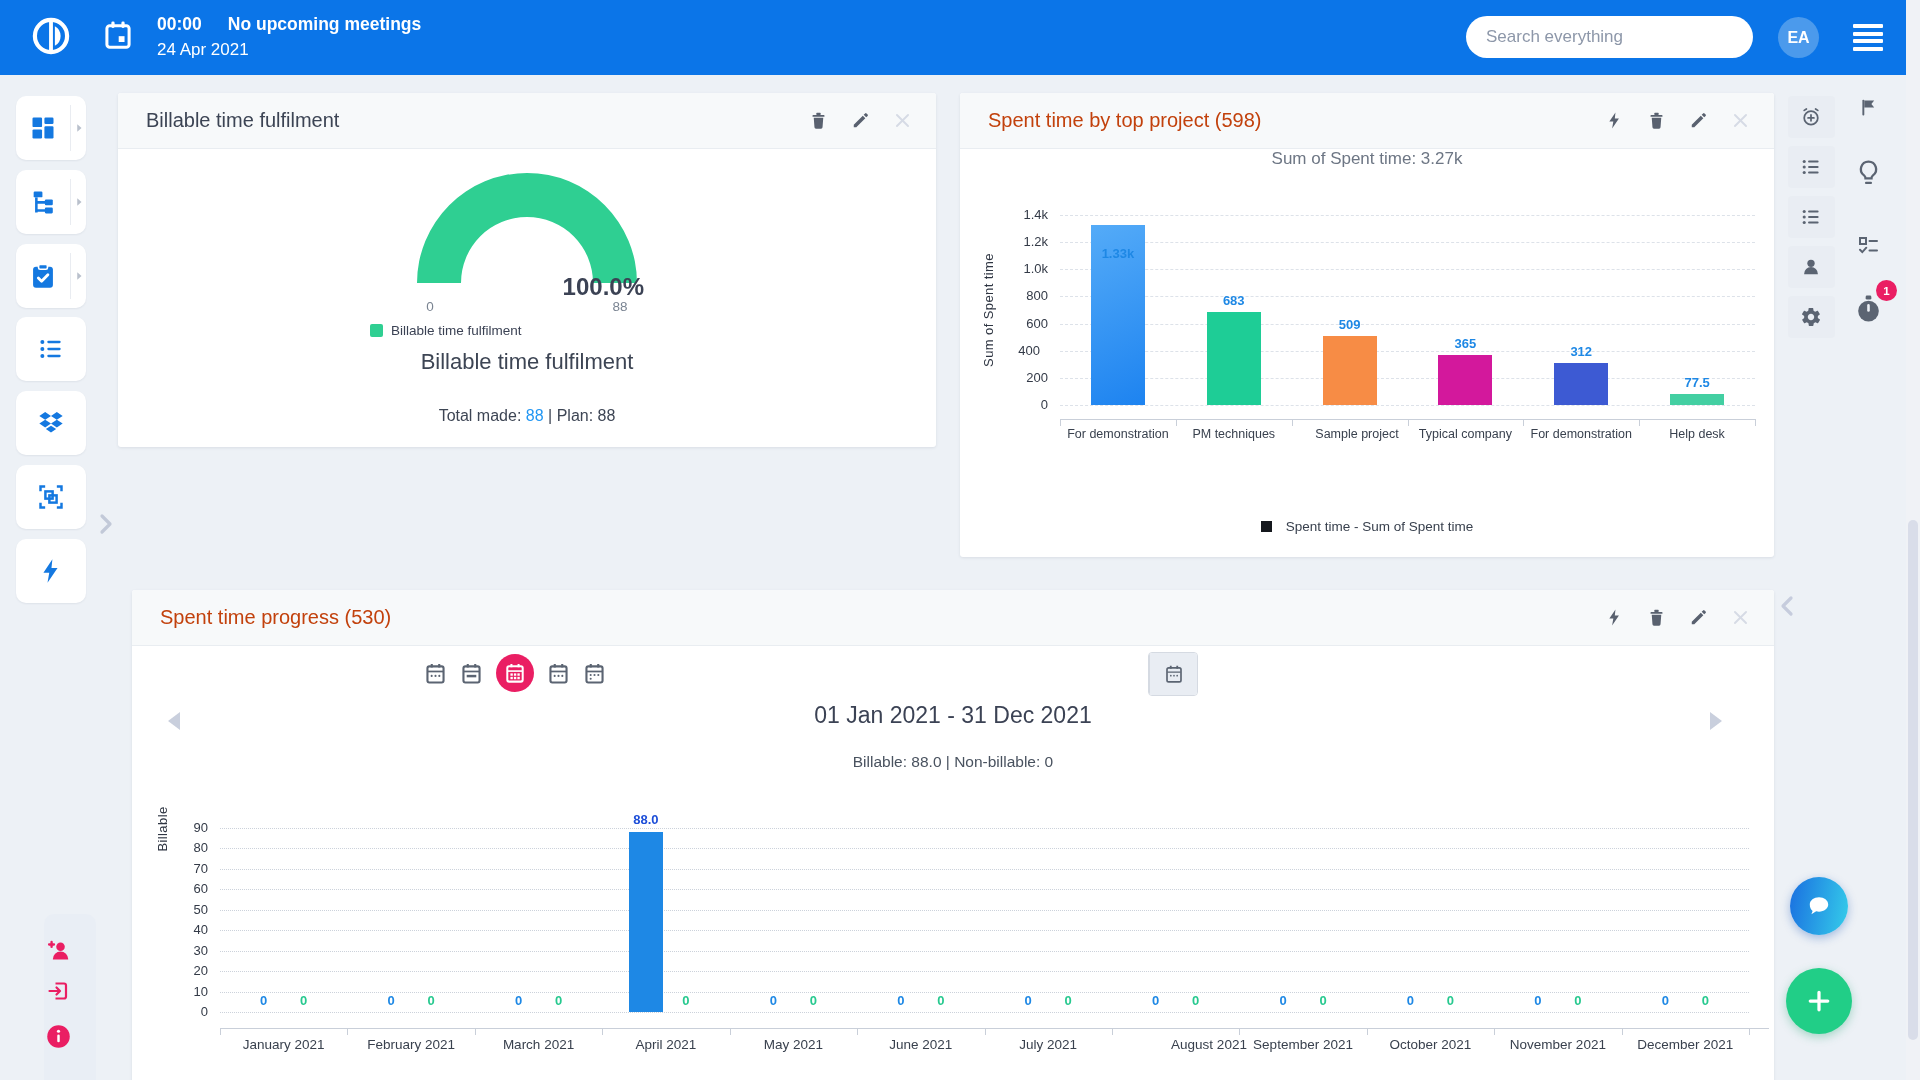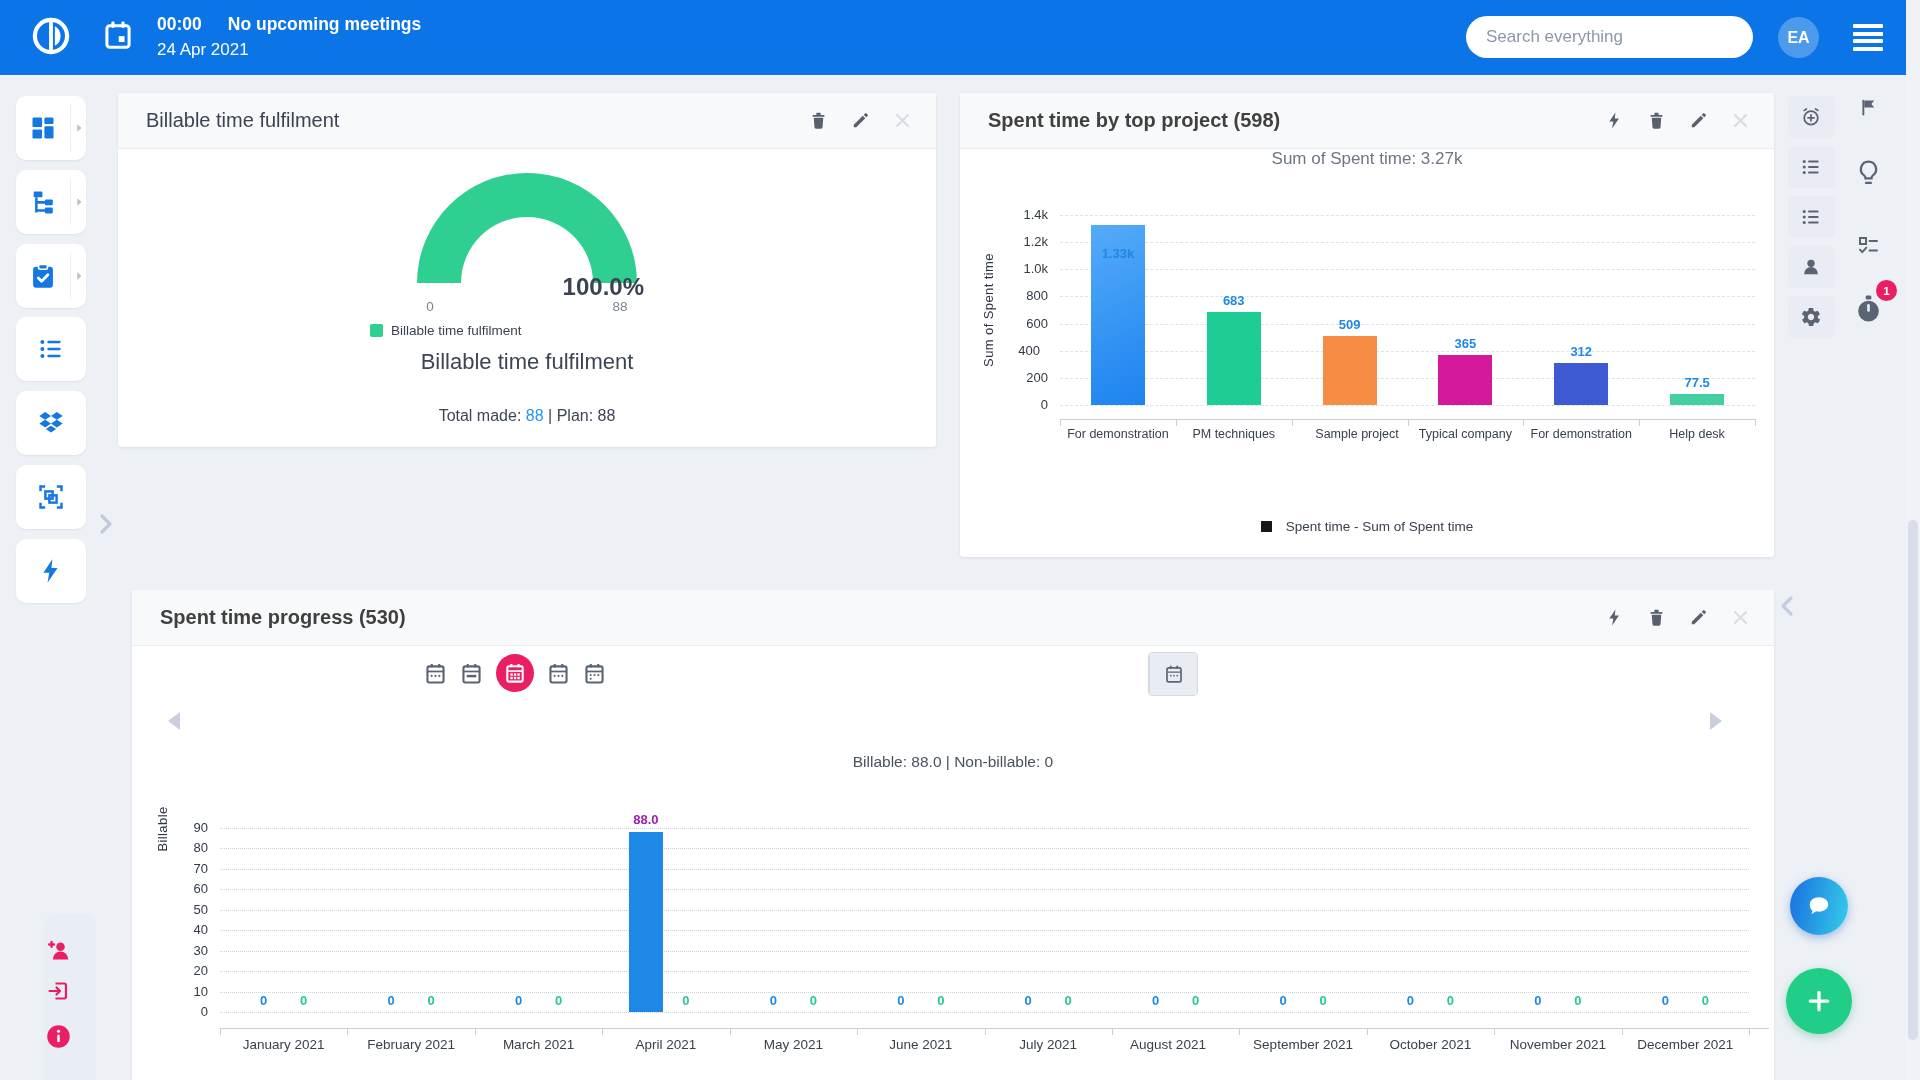--- a/index.html
+++ b/index.html
@@ -44,21 +44,21 @@
          color:#fff;font-size:11.5px;font-weight:bold;display:flex;align-items:center;justify-content:center;}
 
   
   .card{position:absolute;background:#fff;border-radius:3px;box-shadow:0 1px 3px rgba(44,56,82,.10);}
   .card1{left:118px;top:93px;width:818px;height:354px;}
   .card2{left:960px;top:93px;width:814px;height:464px;}
   .card3{left:132px;top:590px;width:1642px;height:540px;}
   .card-head{position:absolute;left:0;top:0;right:0;height:56px;background:#f7f9fa;border-bottom:1px solid #e9edf1;
              border-radius:3px 3px 0 0;display:flex;align-items:center;padding:0 24px 0 28px;box-sizing:border-box;}
   .card-title{font-size:20px;color:#3c4454;}
-  .card-title.blue{color:#404040;font-weight:bold;}
+  .card-title.blue{color:#c2410c;font-weight:normal;}
   .head-actions{margin-left:auto;display:flex;gap:23px;align-items:center;}
   .hic{width:19px;height:19px;color:#59616f;cursor:pointer;}
   .hic.light{color:#d6dbe5;}
 
   
   .gauge-svg{position:absolute;left:292px;top:76px;}
   .gauge-pct{position:absolute;left:292px;top:180px;width:234px;text-align:right;font-size:24px;font-weight:bold;color:#3b4254;}
   .gauge-min,.gauge-max{position:absolute;top:206px;width:52px;text-align:center;font-size:13.5px;color:#7a8492;}
   .gauge-min{left:286px;} .gauge-max{left:476px;}
   .leg1{position:absolute;left:252px;top:230px;display:flex;align-items:center;gap:8px;font-size:13.5px;color:#3b4254;}
@@ -560,20 +560,21 @@
               <path d="M4 9h16v1.6H4z"></path>
               <circle cx="8.2" cy="14" r="1"></circle>
               <circle cx="12" cy="14" r="1"></circle>
               <circle cx="15.8" cy="14" r="1"></circle>
             </svg>
           </span>
       </span>
     </div>
     <span class="navL"></span>
     <span class="navR"></span>
+    <div class="range3">01 Jan 2021 - 31 Dec 2021</div>
     <div class="tot3">Billable: 88.0 | Non-billable: 0</div>
     <div class="ylab" style="left:30px;top:239px;">Billable</div>
     <div class="cbox" id="chart3">
         <div class="grid dotted" style="left: 88px; width: 1529px; top: 238px;"></div>
         <div class="ytick" style="left: 32px; width: 44px; top: 230px;">90</div>
         <div class="grid dotted" style="left: 88px; width: 1529px; top: 258.444px;"></div>
         <div class="ytick" style="left: 32px; width: 44px; top: 250.444px;">80</div>
         <div class="grid dotted" style="left: 88px; width: 1529px; top: 278.889px;"></div>
         <div class="ytick" style="left: 32px; width: 44px; top: 270.889px;">70</div>
         <div class="grid dotted" style="left: 88px; width: 1529px; top: 299.333px;"></div>
@@ -597,39 +598,39 @@
         <div class="xtick" style="left: 88px; top: 438px;"></div>
         <div class="zlab" style="left: 239.125px; width: 40px; top: 403px; color: rgb(30, 136, 229);">0</div>
         <div class="zlab" style="left: 279.125px; width: 40px; top: 403px; color: rgb(39, 201, 143);">0</div>
         <div class="cat3" style="left: 216.125px; width: 126px; top: 447px;">February 2021</div>
         <div class="xtick" style="left: 215.417px; top: 438px;"></div>
         <div class="zlab" style="left: 366.542px; width: 40px; top: 403px; color: rgb(30, 136, 229);">0</div>
         <div class="zlab" style="left: 406.542px; width: 40px; top: 403px; color: rgb(39, 201, 143);">0</div>
         <div class="cat3" style="left: 343.542px; width: 126px; top: 447px;">March 2021</div>
         <div class="xtick" style="left: 342.833px; top: 438px;"></div>
         <div class="bar3" style="left: 496.958px; width: 34px; top: 242.089px; height: 179.911px; background: rgb(30, 136, 229);"></div>
-        <div class="vlab" style="left: 483.958px; width: 60px; top: 222.089px; color: #a21caf;">88.0</div>
+        <div class="vlab" style="left: 483.958px; width: 60px; top: 222.089px; color: #1d4ed8;">88.0</div>
         <div class="zlab" style="left: 533.958px; width: 40px; top: 403px; color: rgb(39, 201, 143);">0</div>
         <div class="cat3" style="left: 470.958px; width: 126px; top: 447px;">April 2021</div>
         <div class="xtick" style="left: 470.25px; top: 438px;"></div>
         <div class="zlab" style="left: 621.375px; width: 40px; top: 403px; color: rgb(30, 136, 229);">0</div>
         <div class="zlab" style="left: 661.375px; width: 40px; top: 403px; color: rgb(39, 201, 143);">0</div>
         <div class="cat3" style="left: 598.375px; width: 126px; top: 447px;">May 2021</div>
         <div class="xtick" style="left: 597.667px; top: 438px;"></div>
         <div class="zlab" style="left: 748.792px; width: 40px; top: 403px; color: rgb(30, 136, 229);">0</div>
         <div class="zlab" style="left: 788.792px; width: 40px; top: 403px; color: rgb(39, 201, 143);">0</div>
         <div class="cat3" style="left: 725.792px; width: 126px; top: 447px;">June 2021</div>
         <div class="xtick" style="left: 725.083px; top: 438px;"></div>
         <div class="zlab" style="left: 876.208px; width: 40px; top: 403px; color: rgb(30, 136, 229);">0</div>
         <div class="zlab" style="left: 916.208px; width: 40px; top: 403px; color: rgb(39, 201, 143);">0</div>
         <div class="cat3" style="left: 853.208px; width: 126px; top: 447px;">July 2021</div>
         <div class="xtick" style="left: 852.5px; top: 438px;"></div>
         <div class="zlab" style="left: 1003.62px; width: 40px; top: 403px; color: rgb(30, 136, 229);">0</div>
         <div class="zlab" style="left: 1043.62px; width: 40px; top: 403px; color: rgb(39, 201, 143);">0</div>
-        <div class="cat3" style="left: 973px; width: 126px; top: 447px;">August 2021</div>
+        <div class="cat3" style="left: 1014px; width: 126px; top: 447px;">August 2021</div>
         <div class="xtick" style="left: 979.917px; top: 438px;"></div>
         <div class="zlab" style="left: 1131.04px; width: 40px; top: 403px; color: rgb(30, 136, 229);">0</div>
         <div class="zlab" style="left: 1171.04px; width: 40px; top: 403px; color: rgb(39, 201, 143);">0</div>
         <div class="cat3" style="left: 1108.04px; width: 126px; top: 447px;">September 2021</div>
         <div class="xtick" style="left: 1107.33px; top: 438px;"></div>
         <div class="zlab" style="left: 1258.46px; width: 40px; top: 403px; color: rgb(30, 136, 229);">0</div>
         <div class="zlab" style="left: 1298.46px; width: 40px; top: 403px; color: rgb(39, 201, 143);">0</div>
         <div class="cat3" style="left: 1235.46px; width: 126px; top: 447px;">October 2021</div>
         <div class="xtick" style="left: 1234.75px; top: 438px;"></div>
         <div class="zlab" style="left: 1385.88px; width: 40px; top: 403px; color: rgb(30, 136, 229);">0</div>

